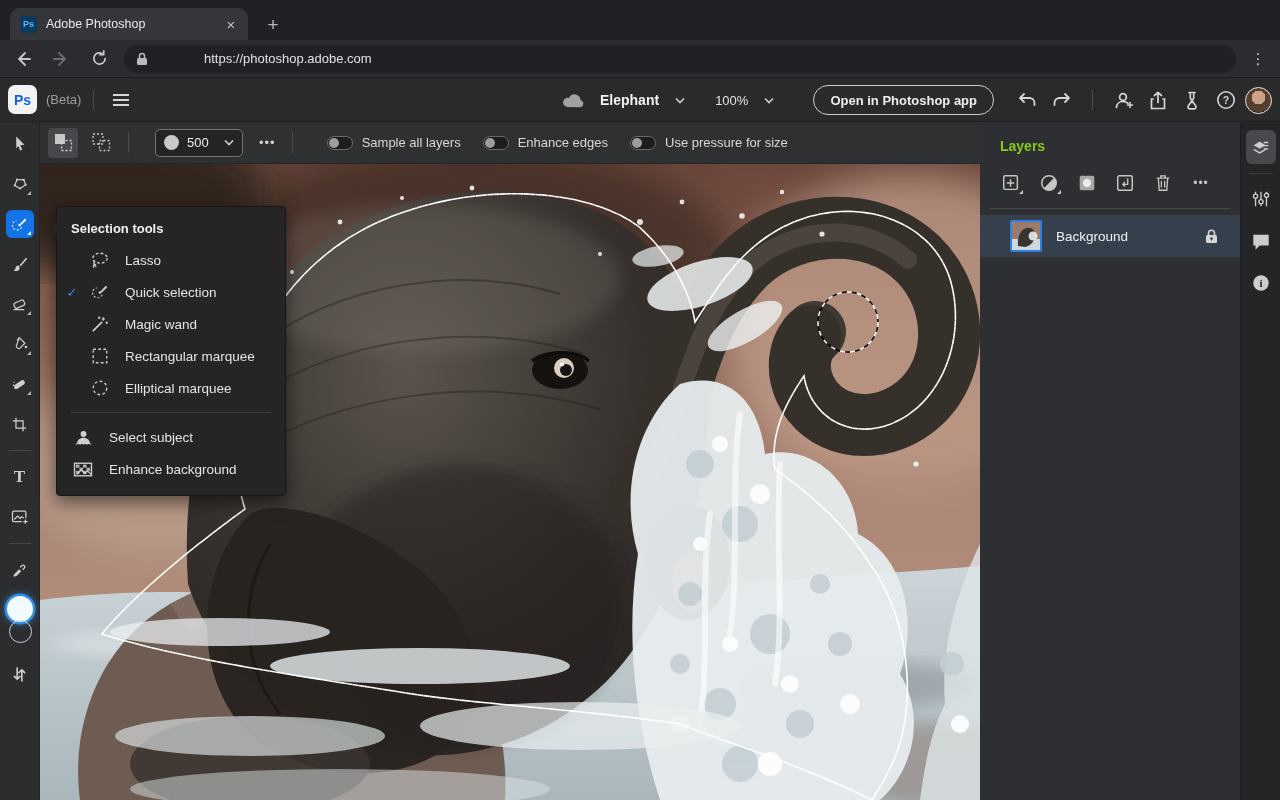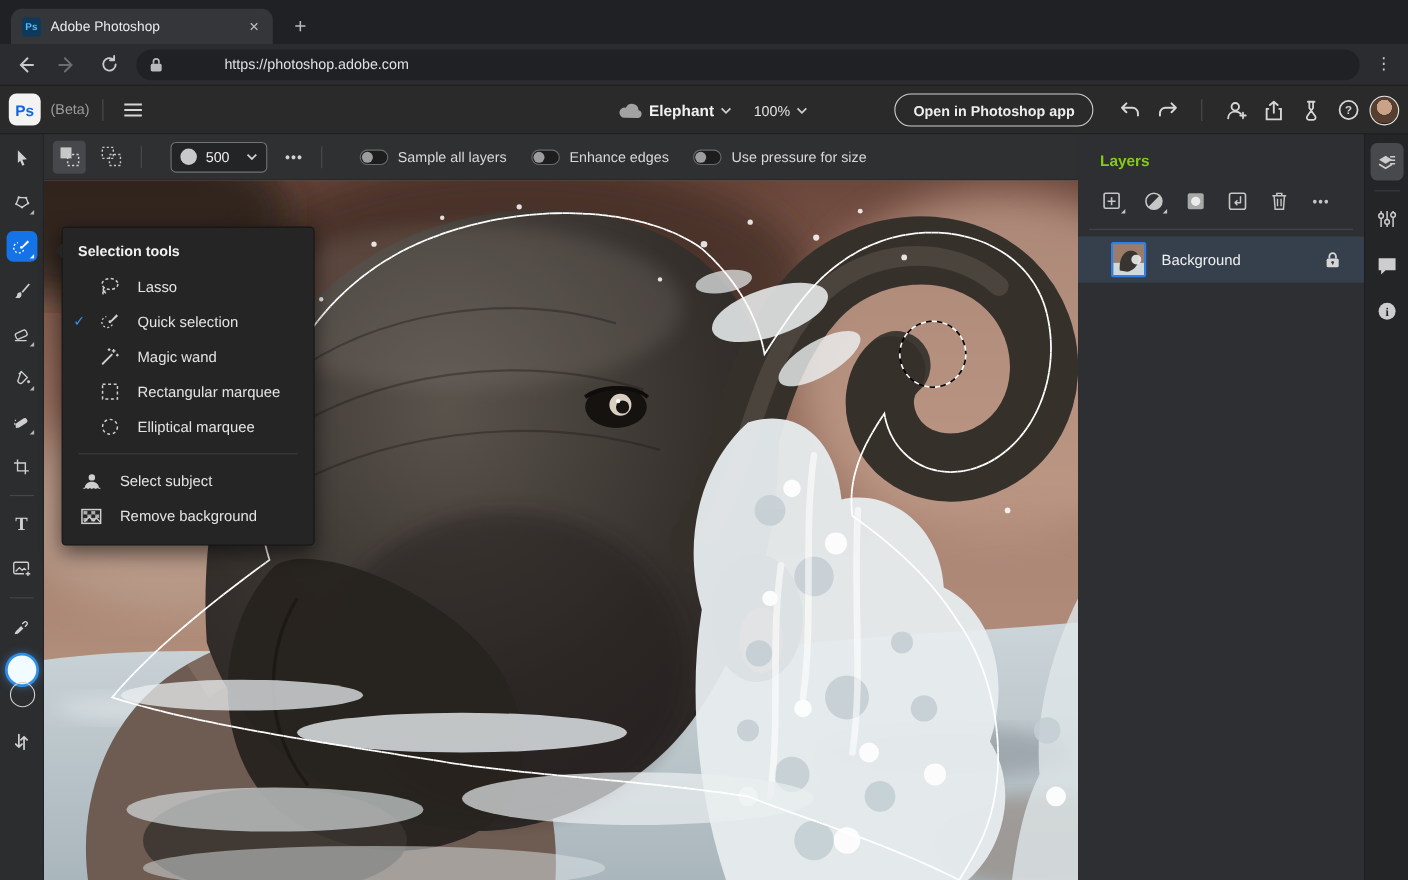--- a/index.html
+++ b/index.html
@@ -37,21 +37,21 @@
   #appheader { left:0; top:78px; width:1280px; height:44px; background:#2a2a2b;
     border-bottom:1px solid #202020; display:flex; align-items:center; }
   #ps-logo { width:29px; height:29px; background:#f3f3f3; border-radius:7px;
     color:#1264e3; font-weight:bold; font-size:14px; display:flex; align-items:center;
     justify-content:center; margin-left:8px; }
   #beta { color:#9c9c9c; font-size:13px; margin-left:9px; }
   .vdiv { width:1px; height:20px; background:#4c4c4c; margin:0 12px; }
   .hdr-ic { width:30px; height:30px; display:flex; align-items:center; justify-content:center;
     color:#d6d6d6; }
   #doc-cluster { position:absolute; left:562px; top:0; height:44px; display:flex;
-    align-items:center; gap:6px; }
+    align-items:center; gap:16px; }
   #doc-name { color:#f0f0f0; font-size:14px; font-weight:600; }
   #zoom-level { color:#e3e3e3; font-size:13px; margin-left:14px; }
   .chev { color:#cfcfcf; }
   #hdr-right { position:absolute; right:8px; top:0; height:44px; display:flex;
     align-items:center; gap:4px; }
   #open-app-btn { height:30px; padding:0 16px; border:1.5px solid #cfcfcf; border-radius:16px;
     color:#ededed; font-size:13px; font-weight:600; background:transparent; display:flex;
     align-items:center; margin-right:14px; }
   #avatar { width:27px; height:27px; border-radius:50%; border:1.5px solid #e8e8e8;
     background:radial-gradient(circle at 50% 38%, #c9a287 0 34%, #573f30 35% 72%, #241d18 73%); }
@@ -580,21 +580,21 @@
               <rect x="3" y="4" width="4" height="3.5"></rect>
               <rect x="11" y="4" width="4" height="3.5"></rect>
               <rect x="7" y="7.5" width="4" height="3.5"></rect>
               <rect x="15" y="7.5" width="4" height="3.5"></rect>
               <rect x="3" y="11" width="4" height="3.5"></rect>
               <rect x="11" y="11" width="4" height="3.5"></rect>
             </g>
             <path d="M4 15 l5-5 4 4 3-3 4 4" stroke="currentColor" stroke-width="1.4" fill="none"></path>
           </svg>
       </div>
-      <div class="act-label">Remove background</div>
+      <div class="act-label">Enhance background</div>
     </div>
   </div>
 
   <div id="layers-panel" class="abs">
     <div id="layers-title">Layers</div>
     <div id="layers-actions">
       <div class="lp-ic flyout-corner">
         <svg width="20" height="20" viewBox="0 0 22 22">
             <rect x="3" y="3" width="15" height="15" rx="1.5" fill="none" stroke="currentColor" stroke-width="1.6"></rect>
             <path d="M10.5 7 v8 M6.5 11 h8" stroke="currentColor" stroke-width="1.6"></path>

